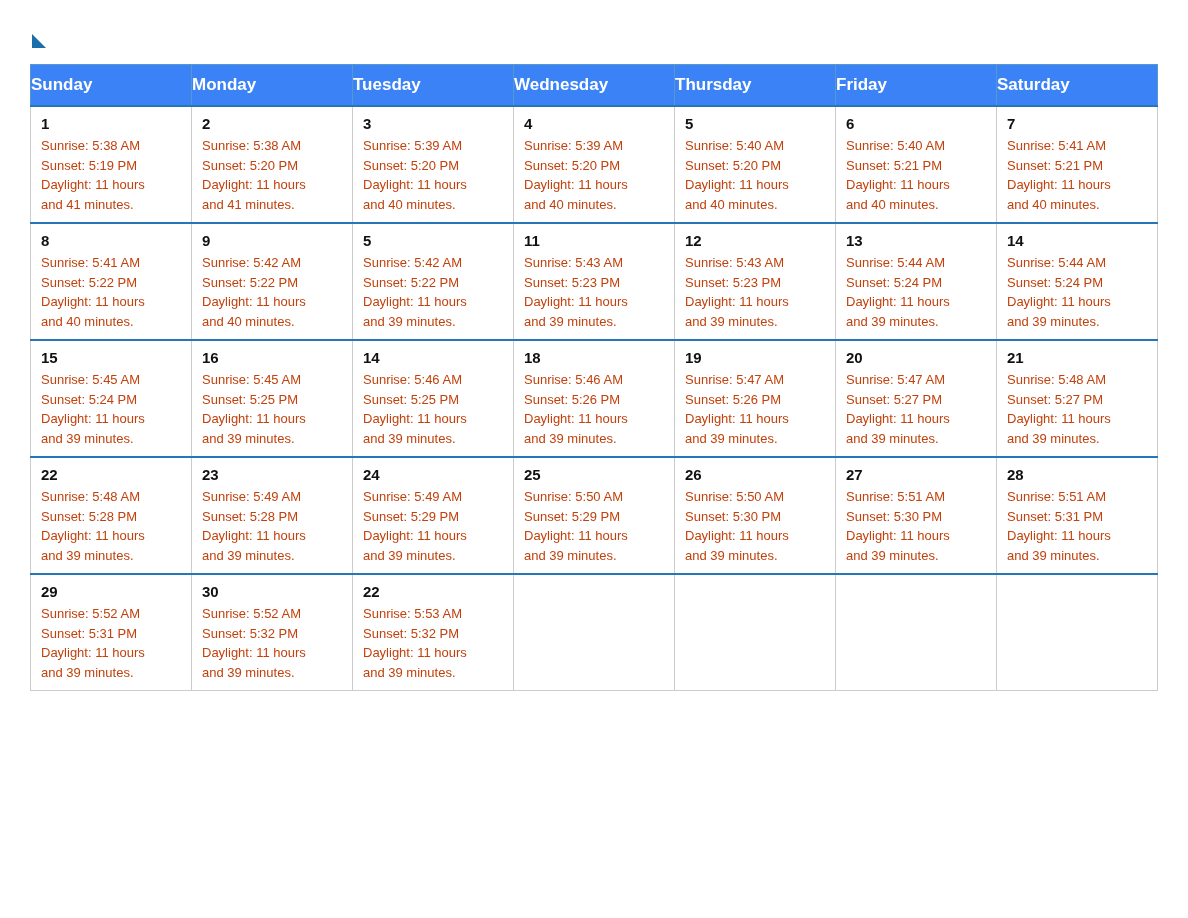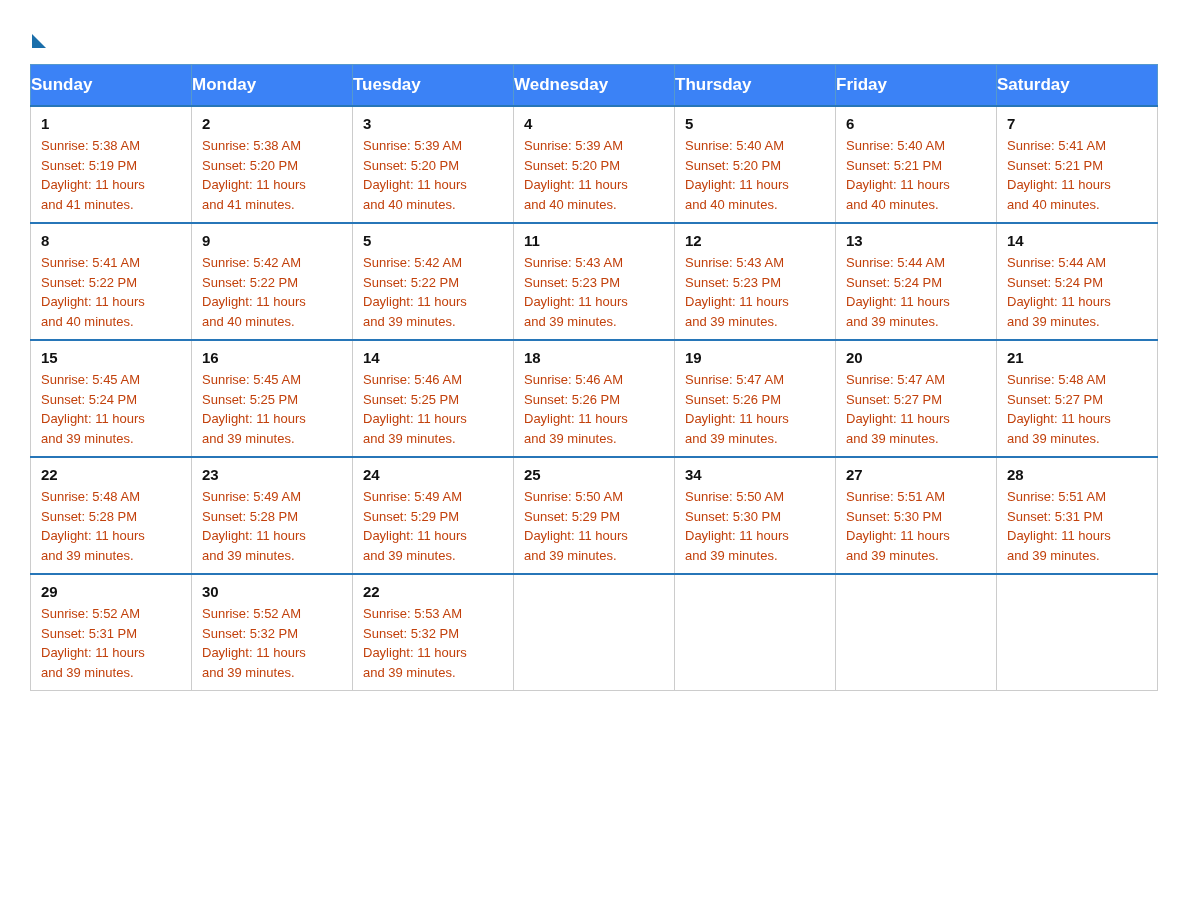--- a/index.html
+++ b/index.html
@@ -237,21 +237,21 @@
         </td>
         <td>
           <span class="day-number">24</span>
           <div class="day-info">Sunrise: 5:49 AM<br>Sunset: 5:29 PM<br>Daylight: 11 hours<br>and 39 minutes.</div>
         </td>
         <td>
           <span class="day-number">25</span>
           <div class="day-info">Sunrise: 5:50 AM<br>Sunset: 5:29 PM<br>Daylight: 11 hours<br>and 39 minutes.</div>
         </td>
         <td>
-          <span class="day-number">34</span>
+          <span class="day-number">26</span>
           <div class="day-info">Sunrise: 5:50 AM<br>Sunset: 5:30 PM<br>Daylight: 11 hours<br>and 39 minutes.</div>
         </td>
         <td>
           <span class="day-number">27</span>
           <div class="day-info">Sunrise: 5:51 AM<br>Sunset: 5:30 PM<br>Daylight: 11 hours<br>and 39 minutes.</div>
         </td>
         <td>
           <span class="day-number">28</span>
           <div class="day-info">Sunrise: 5:51 AM<br>Sunset: 5:31 PM<br>Daylight: 11 hours<br>and 39 minutes.</div>
         </td>

